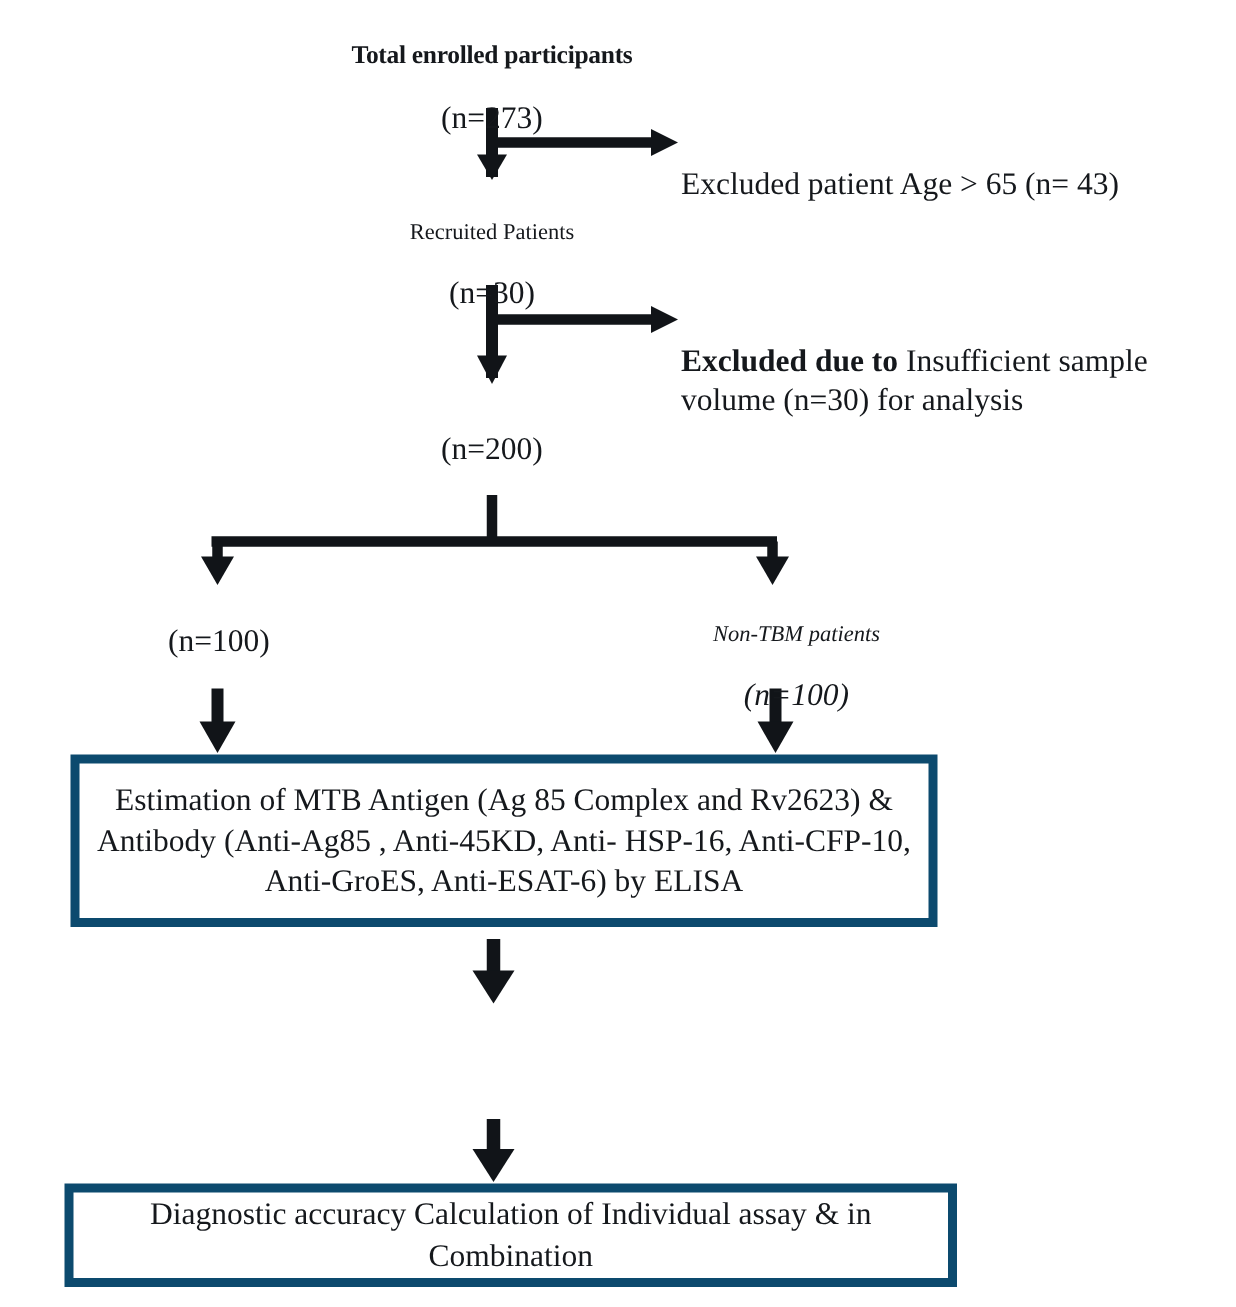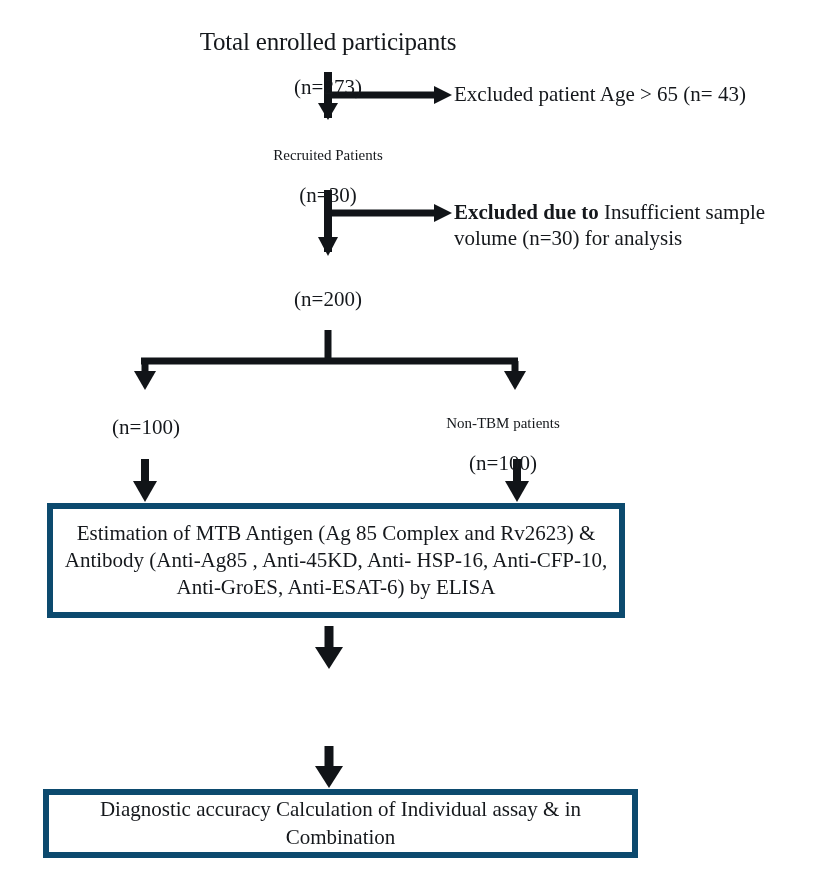--- a/index.html
+++ b/index.html
@@ -27,35 +27,36 @@
   .node {
     position: absolute;
     text-align: center;
     line-height: 1.18;
     white-space: pre-line;
   }
   .node .ln {
     display: block;
   }
   .t-title {
-    font-weight: normal;
-    font-size: 25px;
+    font-weight: bold;
+    font-size: 17px;
     letter-spacing: -0.2px;
   }
   .t-plain {
     font-size: 15px;
   }
   .t-sub {
     font-size: 21px;
   }
   .side {
     position: absolute;
     text-align: left;
     font-size: 21px;
     line-height: 1.22;
+    margin-top: 28px;
   }
   .side b {
     font-weight: bold;
   }
   .boxnode {
     position: absolute;
     border: 6px solid #0c4a6e;
     background: #ffffff;
     box-sizing: border-box;
     display: flex;
@@ -151,21 +152,21 @@
   </div>
 
   <div class="node" style="left:188px; top:268px; width:280px;">
     <span class="ln t-sub">(n=200)</span>
   </div>
 
   <div class="node" style="left:15px; top:396px; width:262px;">
     <span class="ln t-sub">(n=100)</span>
   </div>
 
-  <div class="node" style="left:396px; top:396px; width:214px;">
+  <div class="node" style="left:424px; top:396px; width:214px;font-style:italic;">
     <span class="ln t-plain">Non-TBM patients</span>
     <span class="ln t-sub">(n=100)</span>
   </div>
 
   <div class="boxnode" style="left:47px; top:503px; width:578px; height:115px;">
     <div class="inner">
       <span class="ln">Estimation of MTB Antigen (Ag 85 Complex and</span>
       <span class="ln">Rv2623) &amp; Antibody (Anti-Ag85 , Anti-45KD, Anti-</span>
       <span class="ln">HSP-16, Anti-CFP-10, Anti-GroES, Anti-ESAT-6) by</span>
       <span class="ln">ELISA</span>

